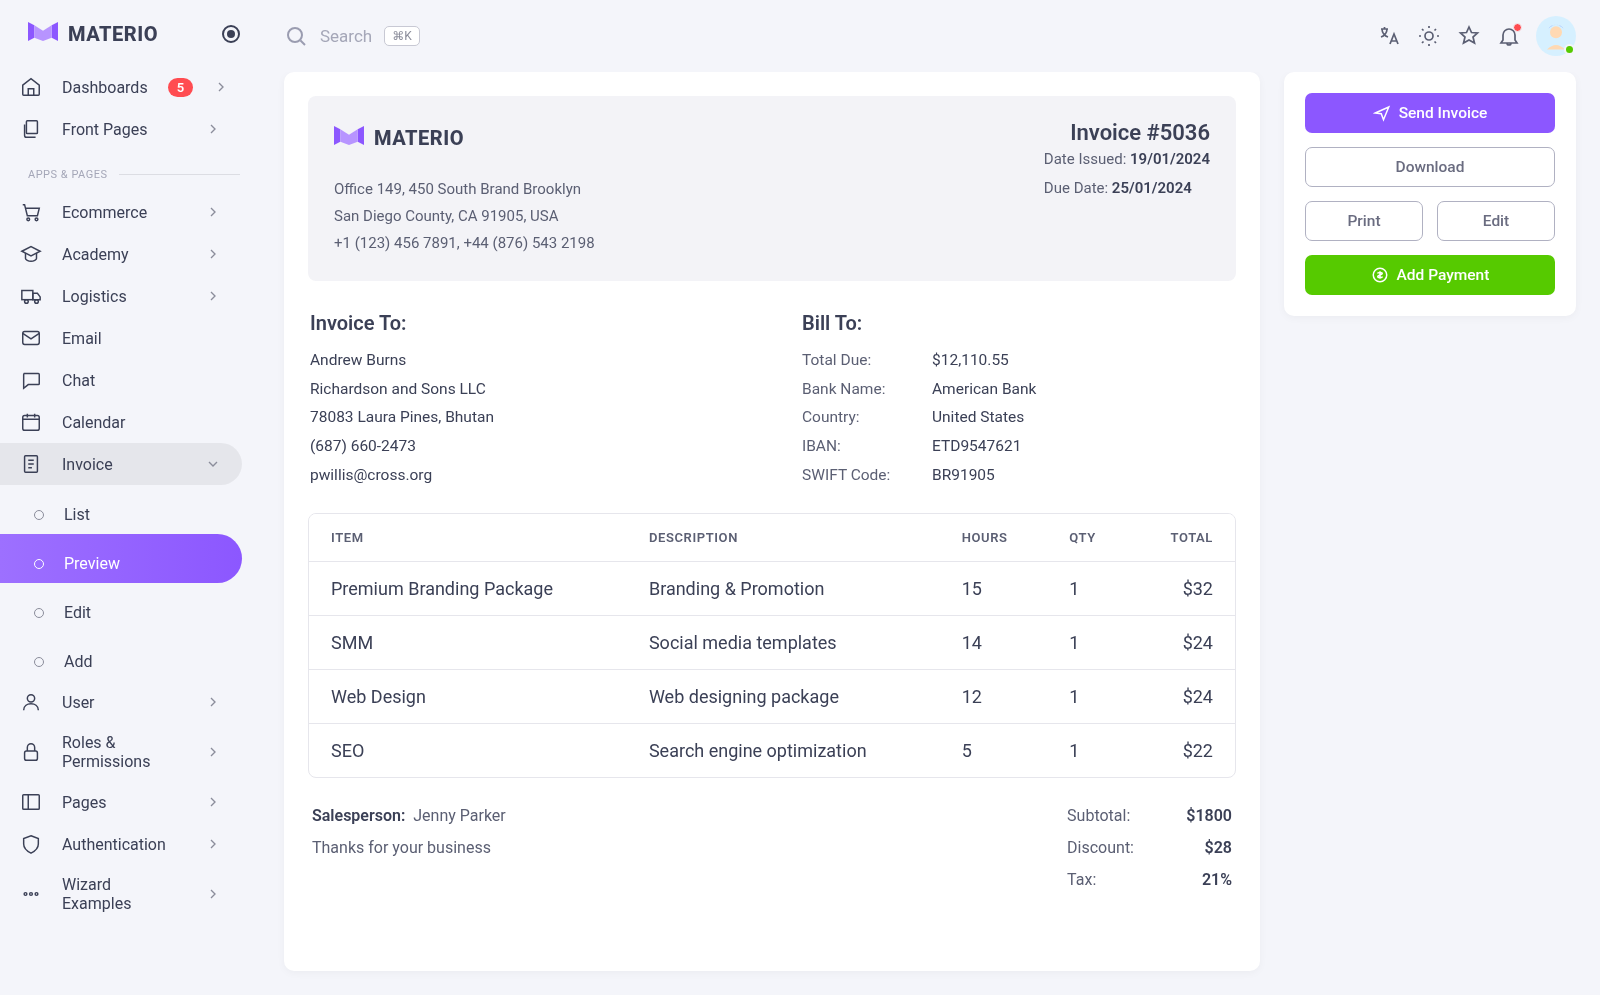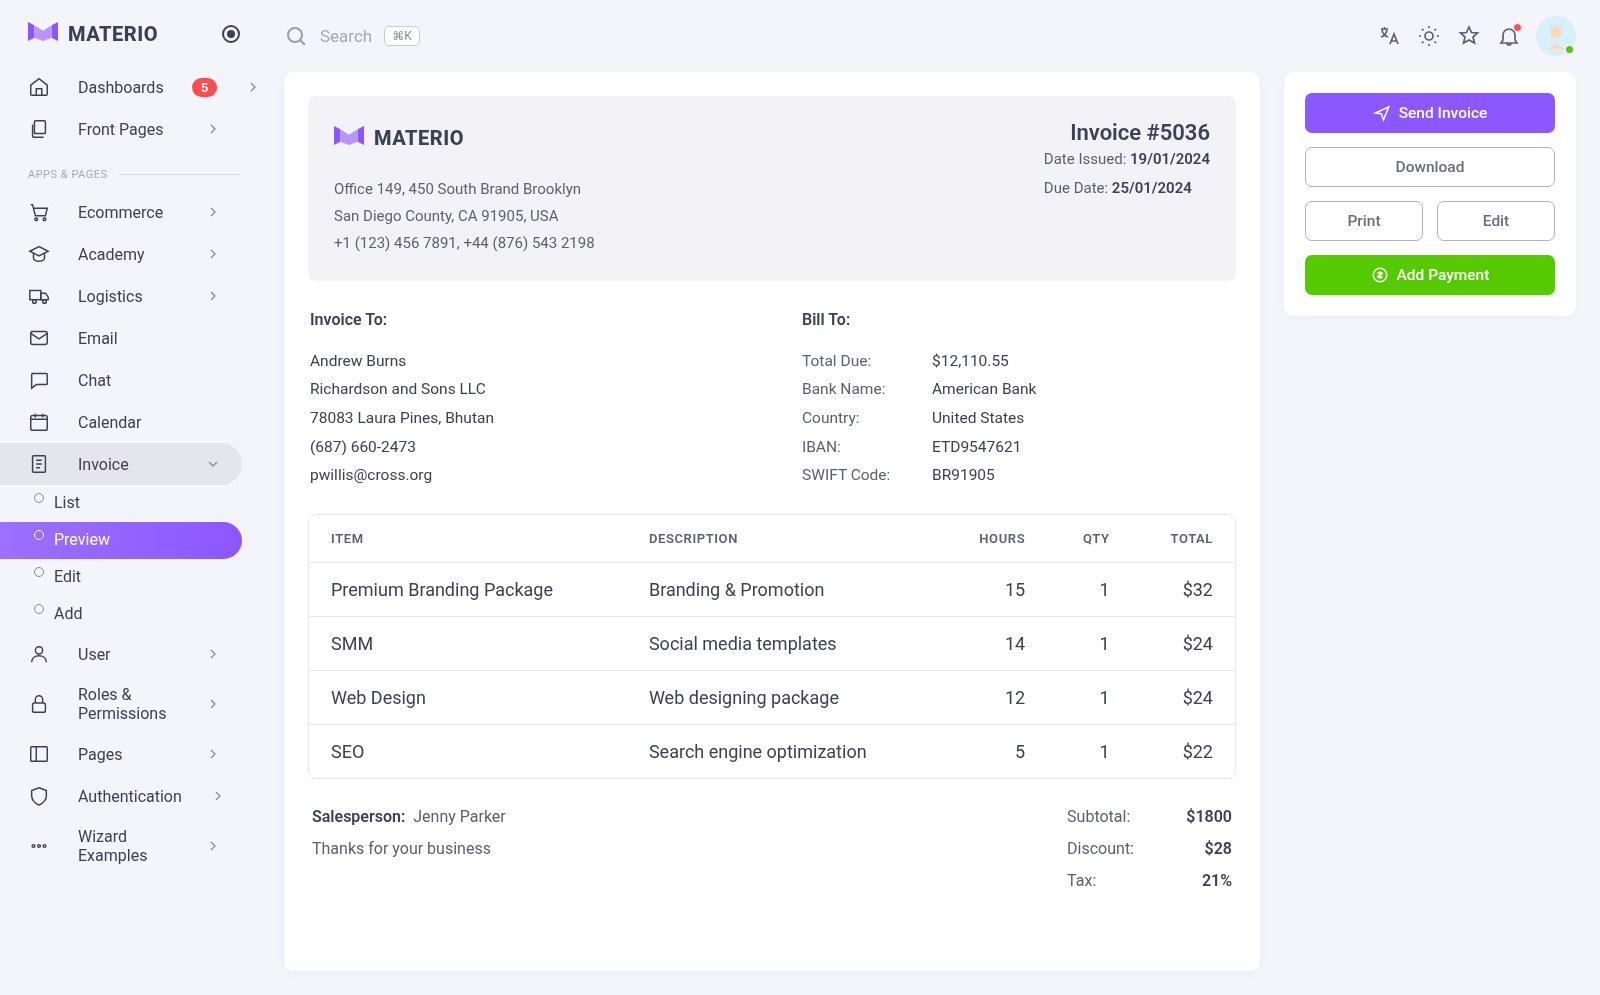--- a/index.html
+++ b/index.html
@@ -5,31 +5,31 @@
 *{box-sizing:border-box;margin:0;padding:0;font-family:-apple-system,BlinkMacSystemFont,"Segoe UI",Roboto,sans-serif}
 body{background:#f4f5fa;color:#3b4056;width:1600px;height:995px;overflow:hidden}
 .app{display:flex;height:100%}
 .sidebar{width:260px;background:#f4f5fa;padding:12px 0;flex-shrink:0;overflow-y:auto}
 .logo-row{display:flex;align-items:center;justify-content:space-between;padding:10px 20px 20px 28px}
 .logo{display:flex;align-items:center;gap:10px}
 .logo-mark{width:30px;height:24px;display:inline-block}
 .logo-text{font-weight:800;font-size:20px;letter-spacing:.5px;color:#3b4056}
 .pin{width:18px;height:18px;border:2px solid #3b4056;border-radius:50%;display:flex;align-items:center;justify-content:center}
 .pin::after{content:"";width:8px;height:8px;background:#3b4056;border-radius:50%}
-.nav-item{display:flex;align-items:center;padding:10px 20px 10px 28px;cursor:pointer;color:#3b4056;gap:28px;border-radius:0 28px 28px 0;margin-right:18px;font-size:16px}
+.nav-item{display:flex;align-items:center;padding:10px 20px 10px 20px;cursor:pointer;color:#3b4056;gap:20px;border-radius:0 28px 28px 0;margin-right:18px;font-size:16px}
 .nav-item.open{background:rgba(0,0,0,0.06)}
 .nav-item .label{flex:1}
 .nav-icon{width:22px;height:22px;display:flex;align-items:center;justify-content:center;color:#3b4056}
 .nav-icon svg{width:22px;height:22px;stroke:currentColor;fill:none;stroke-width:1.6}
 .badge{background:#ff4c51;color:#fff;font-size:13px;padding:2px 9px;border-radius:12px;font-weight:600}
 .chev{width:18px;height:18px;display:flex;align-items:center;justify-content:center;color:#8b8d9b}
 .chev svg{width:16px;height:16px;stroke:currentColor;fill:none;stroke-width:2}
 .section-title{display:flex;align-items:center;gap:12px;padding:18px 20px 10px 28px;color:#a5a7b8;font-size:11px;letter-spacing:.5px}
 .section-title::after{content:"";flex:1;height:1px;background:#dcdde3}
-.sub-item{display:flex;gap:10px;padding:8px 20px 10px 34px;border-radius:0 28px 28px 0;margin-right:18px;cursor:pointer;font-size:16px;color:#3b4056}
+.sub-item{display:flex;align-items:center;gap:20px;padding:20px 20px 10px 34px;border-radius:0 28px 28px 0;margin-right:18px;cursor:pointer;font-size:16px;color:#3b4056}
 .sub-item .bullet{width:10px;height:10px;border:1.5px solid #8b8d9b;border-radius:50%}
 .sub-item.active{background:linear-gradient(90deg,#9d70ff 0%,#8c57ff 100%);color:#fff}
 .sub-item.active .bullet{border-color:#fff}
 .main{flex:1;display:flex;flex-direction:column}
 .topbar{display:flex;align-items:center;padding:16px 24px;gap:14px}
 .search{display:flex;align-items:center;gap:12px;flex:1;color:#9a9cb0}
 .search svg{width:24px;height:24px;stroke:currentColor;fill:none;stroke-width:2}
 .search-ph{font-size:17px;color:#a5a7b8}
 .kbd{border:1px solid #c8c9d4;border-radius:5px;padding:2px 7px;font-size:12px;color:#8b8d9b;background:#fff}
 .tb-icon{width:26px;height:26px;display:flex;align-items:center;justify-content:center;color:#5b5f73;cursor:pointer;position:relative}
@@ -44,28 +44,28 @@
 .inv-head{background:#f3f3f7;margin:24px;padding:24px 26px;border-radius:8px;display:flex;justify-content:space-between}
 .inv-from{line-height:1.8;color:#5b5f73;font-size:15px}
 .inv-from .brand{display:flex;align-items:center;gap:10px;margin-bottom:20px}
 .inv-from .brand-text{font-weight:800;font-size:20px;color:#3b4056;letter-spacing:.5px}
 .inv-num{font-size:22px;font-weight:600;color:#3b4056;text-align:right}
 .inv-dates{line-height:1.9;color:#5b5f73;font-size:15px;text-align:left}
 .inv-dates b{color:#3b4056;font-weight:600}
 .inv-body{padding:0 24px 24px}
 .parties{display:flex;gap:60px;padding:0 2px 24px}
 .party{line-height:1.85;font-size:15.5px}
-.party h4{font-weight:600;color:#3b4056;margin-bottom:12px;font-size:16px}
+.party h4{font-weight:600;color:#3b4056;margin-bottom:4px;font-size:20px}
 .party .row{display:flex;gap:30px}
 .party .lbl{min-width:100px;color:#5b5f73}
 .items{border:1px solid #e6e6ec;border-radius:8px;overflow:hidden}
 table{width:100%;border-collapse:collapse}
 th{text-align:left;padding:16px 22px;font-size:13px;letter-spacing:.6px;color:#5b5f73;font-weight:600;background:#fff;border-bottom:1px solid #e6e6ec}
 td{padding:16px 22px;font-size:18px;color:#3b4056;border-top:1px solid #e6e6ec}
-th.r,td.r{text-align:right}
+th.r,td.r{text-align:left}
 th.rr,td.rr{text-align:right}
 .inv-foot{display:flex;justify-content:space-between;padding:22px 4px 0}
 .sales{font-size:16px;line-height:2;color:#5b5f73}
 .sales b{color:#3b4056;font-weight:600}
 .totals{text-align:right;font-size:16px;line-height:2}
 .totals .trow{display:flex;gap:28px;justify-content:space-between}
 .totals .tlbl{color:#5b5f73}
 .totals .tval{min-width:70px;font-weight:600;color:#3b4056}
 .actions{width:292px;padding:21px;display:flex;flex-direction:column;gap:14px;align-self:flex-start}
 .btn{padding:10px 14px;border-radius:7px;font-size:15.5px;font-weight:500;cursor:pointer;display:flex;align-items:center;justify-content:center;gap:8px;border:1px solid transparent}

